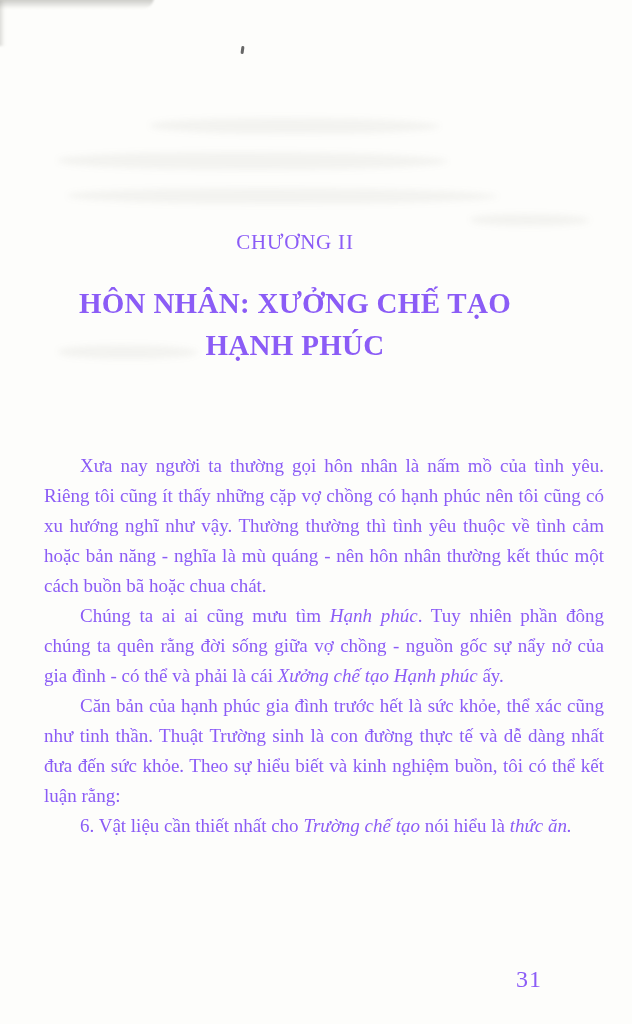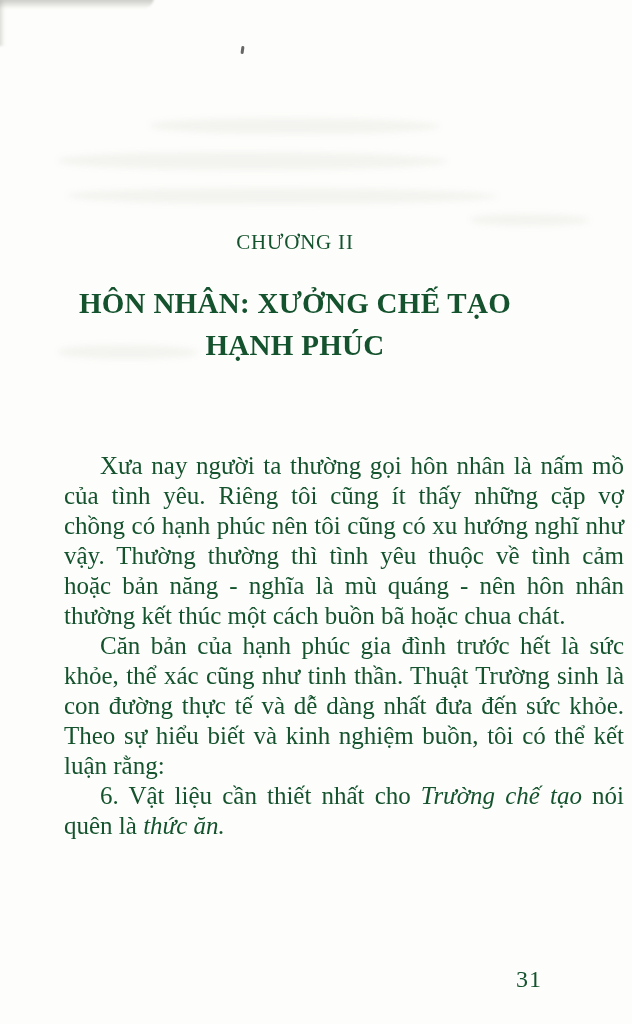--- a/index.html
+++ b/index.html
@@ -74,61 +74,61 @@
     font-size: 29px;
     font-weight: bold;
     line-height: 42px;
     letter-spacing: 0.3px;
   }
   
   .body-text {
     position: absolute;
     top: 451px; left: 44px;
     width: 560px;
-    font-size: 25px;
+    font-size: 19px;
     line-height: 30px;
     text-align: justify;
-    margin-left: 20px;
   }
   .body-text p {
     margin: 0;
     text-indent: 36px;
   }
   .body-text i {
     font-style: italic;
   }
   .page-number {
     position: absolute;
     top: 966px; left: 516px;
     font-size: 24px;
     letter-spacing: 1px;
   }
 </style>
 </head>
 <body>
 
-<div class="page" style="background: rgb(253, 253, 251); color: #14532d;">
+<div class="page" style="background: rgb(253, 253, 251); color: #8b5cf6;">
 
   <div class="edge-shade"></div>
   <div class="edge-shade-left"></div>
   <div class="smudge s1"></div>
   <div class="smudge s2"></div>
   <div class="smudge s3"></div>
   <div class="smudge s4"></div>
   <div class="smudge s5"></div>
   <div class="speck"></div>
 
   <div class="chapter-label">CHƯƠNG II</div>
 
   <h1 class="chapter-title">
     <span>HÔN NHÂN: XƯỞNG CHẾ TẠO</span><br>
     <span>HẠNH PHÚC</span>
   </h1>
 
   <div class="body-text">
       <p><span>Xưa nay người ta thường gọi hôn nhân là nấm mồ của tình yêu. Riêng tôi cũng ít thấy những cặp vợ chồng có hạnh phúc nên tôi cũng có xu hướng nghĩ như vậy. Thường thường thì tình yêu thuộc về tình cảm hoặc bản năng - nghĩa là mù quáng - nên hôn nhân thường kết thúc một cách buồn bã hoặc chua chát.</span></p>
+      <p><span>Chúng ta ai ai cũng mưu tìm </span><i>Hạnh phúc</i><span>. Tuy nhiên phần đông chúng ta quên rằng đời sống giữa vợ chồng - nguồn gốc sự nẩy nở của gia đình - có thể và phải là cái </span><i>Xưởng chế tạo Hạnh phúc</i><span> ấy.</span></p>
       <p><span>Căn bản của hạnh phúc gia đình trước hết là sức khỏe, thể xác cũng như tinh thần. Thuật Trường sinh là con đường thực tế và dễ dàng nhất đưa đến sức khỏe. Theo sự hiểu biết và kinh nghiệm buồn, tôi có thể kết luận rằng:</span></p>
-      <p><span>6. Vật liệu cần thiết nhất cho </span><i>Trường chế tạo</i><span> nói quên là </span><i>thức ăn.</i></p>
+      <p><span>6. Vật liệu cần thiết nhất cho </span><i>Trường chế tạo</i><span> nói hiểu là </span><i>thức ăn.</i></p>
     </div>
 
   <div class="page-number">31</div>
 
 </div>
 
 </body></html>

